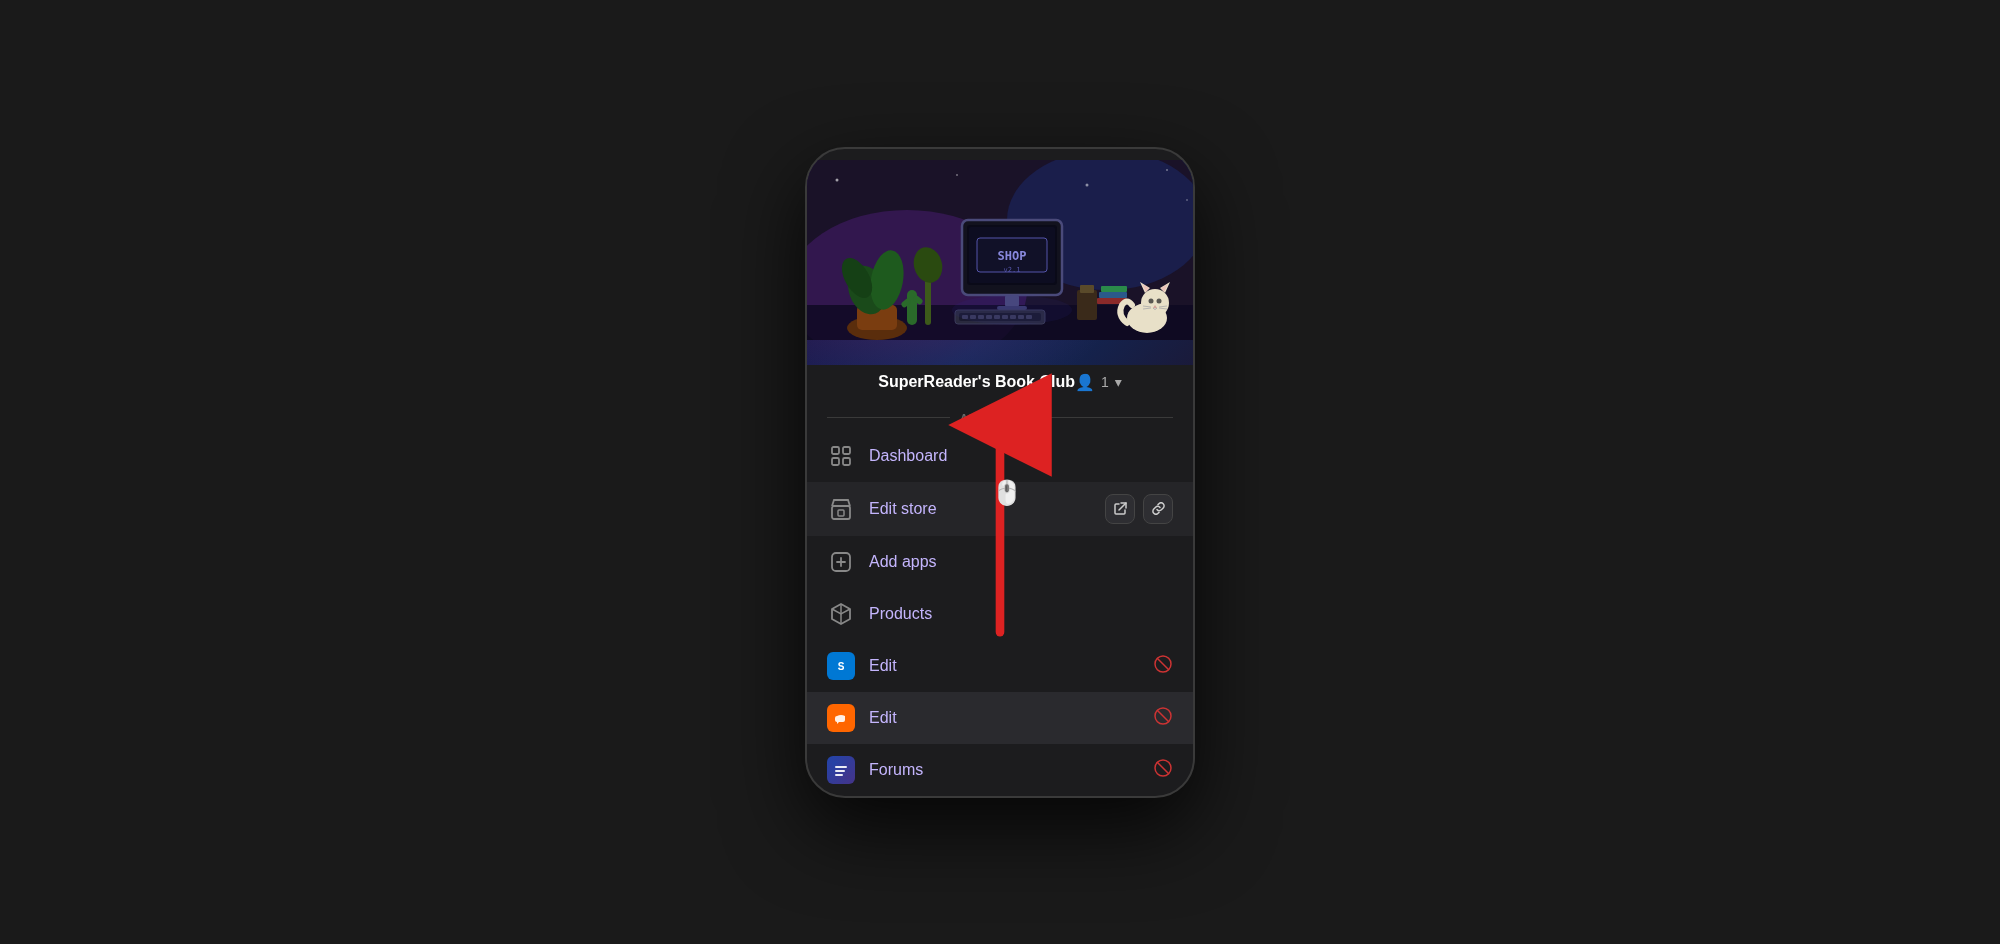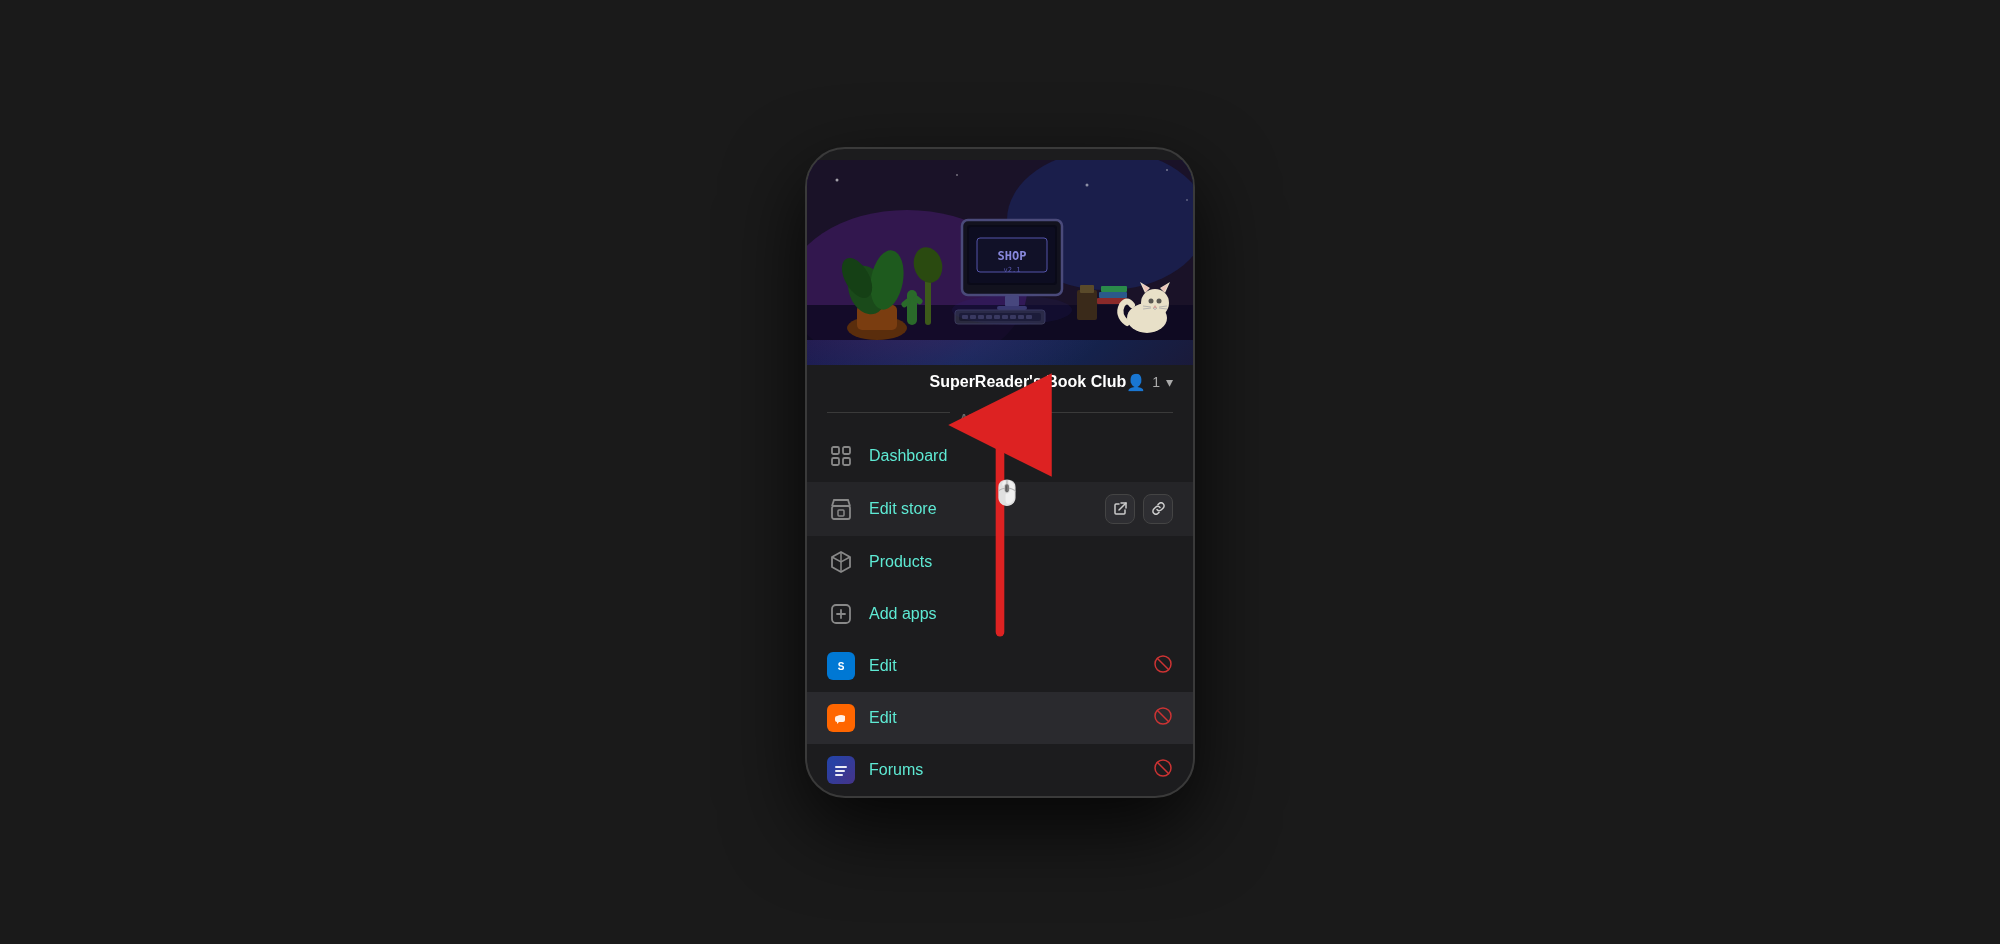--- a/index.html
+++ b/index.html
@@ -39,21 +39,21 @@
       inset: 0;
       background:
         radial-gradient(ellipse at 30% 70%, rgba(80,40,100,0.6) 0%, transparent 50%),
         radial-gradient(ellipse at 70% 30%, rgba(30,60,120,0.5) 0%, transparent 50%);
     }
 
     
     .header-bar {
       display: flex;
       align-items: center;
-      justify-content: flex-end;
+      justify-content: center;
       padding: 8px 20px 10px;
       background: #1c1c1e;
     }
 
     .header-title {
       font-size: 16px;
       font-weight: 600;
       color: #ffffff;
     }
 
@@ -61,20 +61,21 @@
       display: flex;
       align-items: center;
       gap: 6px;
       color: #aaaaaa;
       font-size: 14px;
     }
 
     
     .section-divider {
       display: flex;
+      align-items: center;
       gap: 10px;
       padding: 10px 20px 6px;
     }
 
     .divider-line {
       flex: 1;
       height: 1px;
       background: #3a3a3a;
     }
 
@@ -106,21 +107,21 @@
       align-items: center;
       justify-content: center;
       font-size: 16px;
       color: #aaaaaa;
       flex-shrink: 0;
     }
 
     .menu-label {
       flex: 1;
       font-size: 16px;
-      color: #5eead4;
+      color: #c4b5fd;
       font-weight: 400;
     }
 
     .menu-actions {
       display: flex;
       gap: 8px;
       align-items: center;
     }
 
     .action-btn {
@@ -347,37 +348,37 @@
           <path d="M5 7.5C5.5 8.2 6.3 8.7 7.2 8.7C8 8.7 8.8 8.4 9.4 7.8L11.2 6C12.4 4.8 12.4 2.9 11.2 1.7C10 0.5 8.1 0.5 6.9 1.7L6 2.6" stroke="#ccc" stroke-width="1.5" stroke-linecap="round"></path>
           <path d="M8 5.5C7.5 4.8 6.7 4.3 5.8 4.3C5 4.3 4.2 4.6 3.6 5.2L1.8 7C0.6 8.2 0.6 10.1 1.8 11.3C3 12.5 4.9 12.5 6.1 11.3L7 10.4" stroke="#ccc" stroke-width="1.5" stroke-linecap="round"></path>
         </svg>
       </div>
     </div>
   </div>
 
   <div class="menu-item">
     <div class="menu-icon">
       <svg width="22" height="22" viewBox="0 0 22 22" fill="none">
+        <rect x="2" y="2" width="18" height="18" rx="4" stroke="#888" stroke-width="1.8"></rect>
+        <line x1="11" y1="7" x2="11" y2="15" stroke="#888" stroke-width="1.8" stroke-linecap="round"></line>
+        <line x1="7" y1="11" x2="15" y2="11" stroke="#888" stroke-width="1.8" stroke-linecap="round"></line>
+      </svg>
+    </div>
+    <span class="menu-label">Add apps</span>
+  </div>
+
+  <div class="menu-item">
+    <div class="menu-icon">
+      <svg width="22" height="22" viewBox="0 0 22 22" fill="none">
         <path d="M11 1L20 6V16L11 21L2 16V6L11 1Z" stroke="#888" stroke-width="1.8" stroke-linejoin="round"></path>
         <path d="M11 1L11 21" stroke="#888" stroke-width="1.5"></path>
         <path d="M2 6L11 11L20 6" stroke="#888" stroke-width="1.5"></path>
       </svg>
     </div>
     <span class="menu-label">Products</span>
-  </div>
-
-  <div class="menu-item">
-    <div class="menu-icon">
-      <svg width="22" height="22" viewBox="0 0 22 22" fill="none">
-        <rect x="2" y="2" width="18" height="18" rx="4" stroke="#888" stroke-width="1.8"></rect>
-        <line x1="11" y1="7" x2="11" y2="15" stroke="#888" stroke-width="1.8" stroke-linecap="round"></line>
-        <line x1="7" y1="11" x2="15" y2="11" stroke="#888" stroke-width="1.8" stroke-linecap="round"></line>
-      </svg>
-    </div>
-    <span class="menu-label">Add apps</span>
   </div>
 
 
   <div class="menu-item">
     <div class="links-icon">
       <svg width="16" height="16" viewBox="0 0 16 16" fill="none">
         <circle cx="8" cy="8" r="7" fill="#0078d4"></circle>
         <text x="8" y="12" text-anchor="middle" font-size="10" fill="white" font-weight="bold" font-family="sans-serif">S</text>
       </svg>
     </div>

